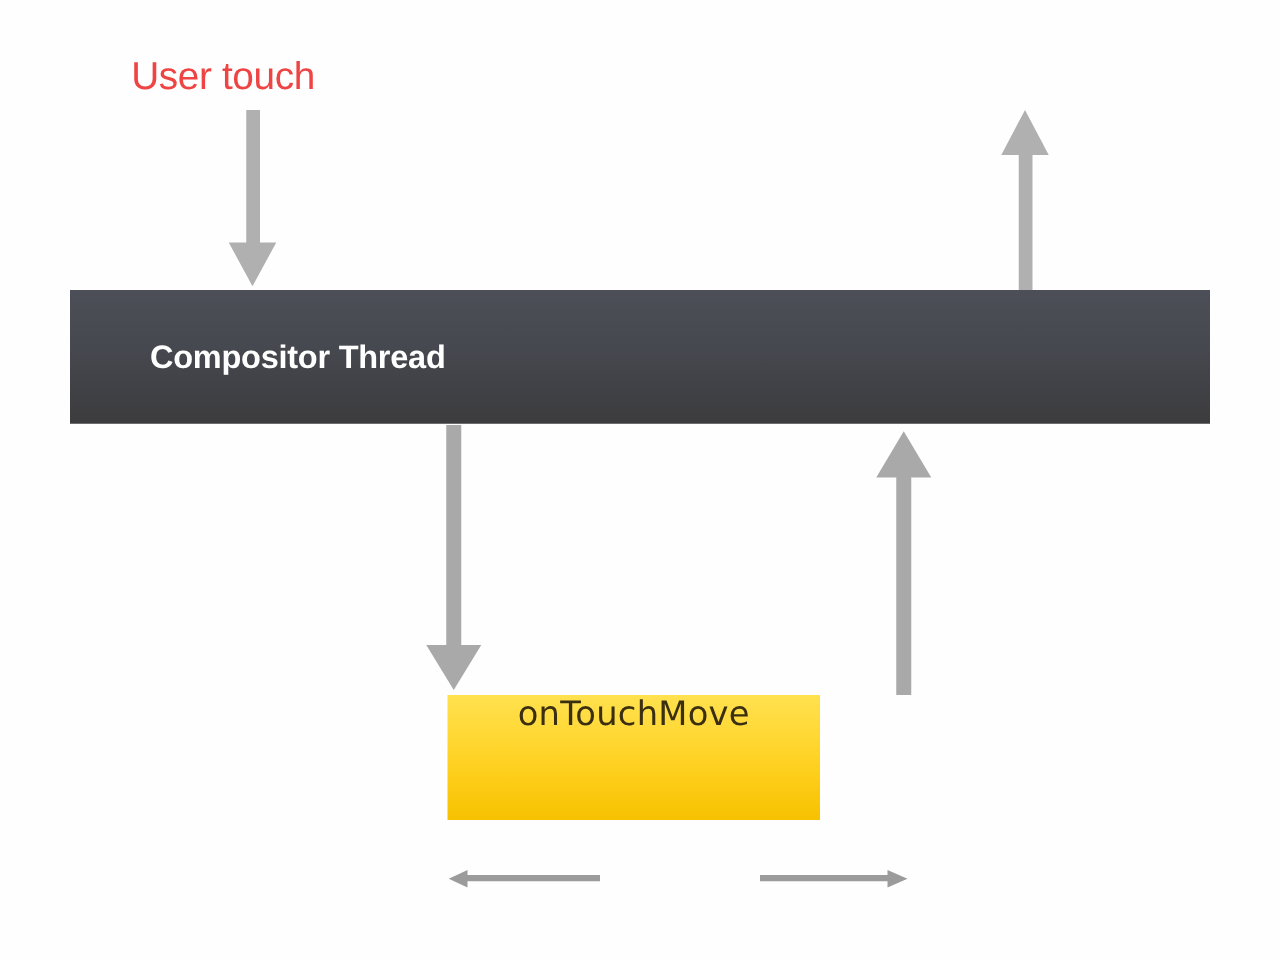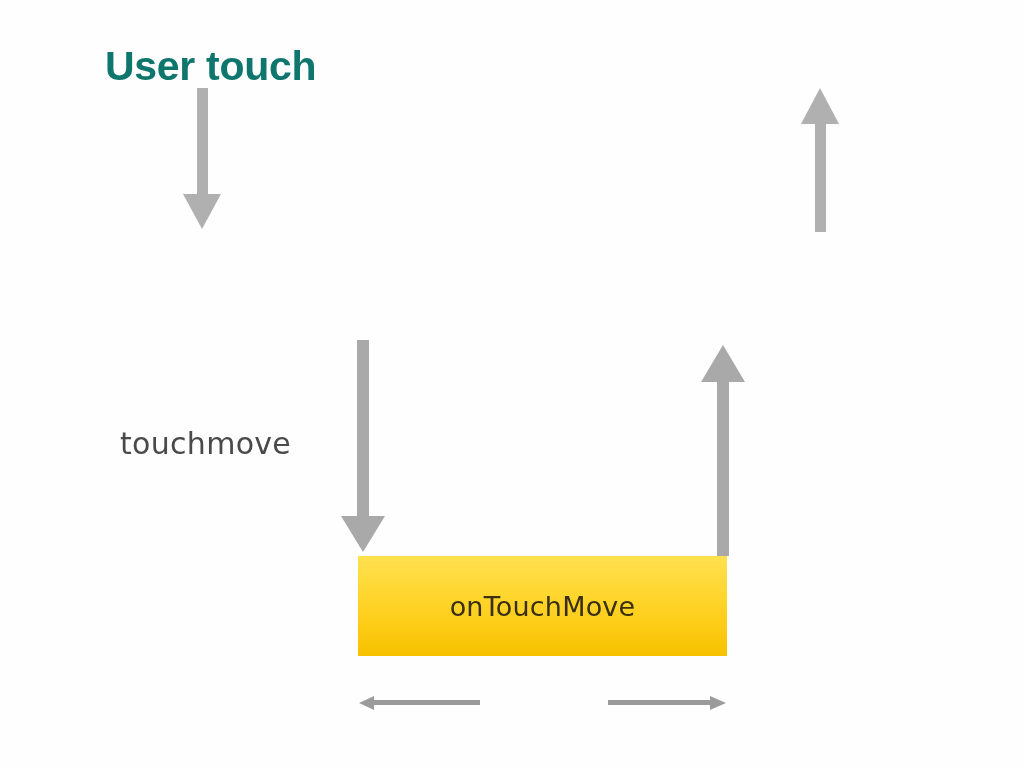--- a/index.html
+++ b/index.html
@@ -13,23 +13,23 @@
     height: 768px;
     background: #fefefe;
     overflow: hidden;
     font-family: "Liberation Sans", sans-serif;
   }
 
   
   .top-label {
     position: absolute;
     font-family: "Liberation Sans", sans-serif;
-    font-weight: bold;
-    font-size: 41px;
-    color: #0f766e;
+    font-weight: normal;
+    font-size: 31px;
+    color: #ef4444;
     letter-spacing: -0.3px;
     white-space: nowrap;
   }
   #label-user-touch { left: 105px; top: 43px; }
   #label-commit-gpu { left: 679px; top: 43px; }
 
   
   .bar {
     position: absolute;
     box-sizing: border-box;
@@ -83,25 +83,25 @@
     color: #3b3b3b;
     font-weight: bold;
     font-size: 26px;
     margin-left: 62px;
     letter-spacing: -0.2px;
   }
 
   #bar-ontouchmove {
     left: 358px;
     top: 556px;
-    width: 369px;
+    width: 298px;
     height: 100px;
     background: linear-gradient(to bottom, #ffe14f 0%, #ffd62e 40%, #fccb14 72%, #f6c100 100%);
     display: flex;
-    align-items: center;
+    align-items: flex-start;
     justify-content: center;
   }
   #bar-ontouchmove .bar-text {
     color: #3a2f11;
     font-size: 27px;
     font-family: "DejaVu Sans", sans-serif;
     font-weight: 400;
     letter-spacing: 0.2px;
   }
 
@@ -183,22 +183,24 @@
       <polygon points="374,696 374,710 359,703" fill="#9b9b9b"></polygon>
     </g>
 
     <g>
       <rect x="608" y="700" width="104" height="5" fill="#9b9b9b"></rect>
       <polygon points="710,696 710,710 726,703" fill="#9b9b9b"></polygon>
     </g>
   </svg>
 
 
-
-  <div id="label-touchmove">touchmove</div>
+  <div class="bar" id="bar-compositor">
+    <span class="bar-text">Compositor Thread</span>
+  </div>
+
 
 
   <div class="bar" id="bar-ontouchmove">
     <span class="bar-text">onTouchMove</span>
   </div>
 
 
 </div>
 
 </body></html>

